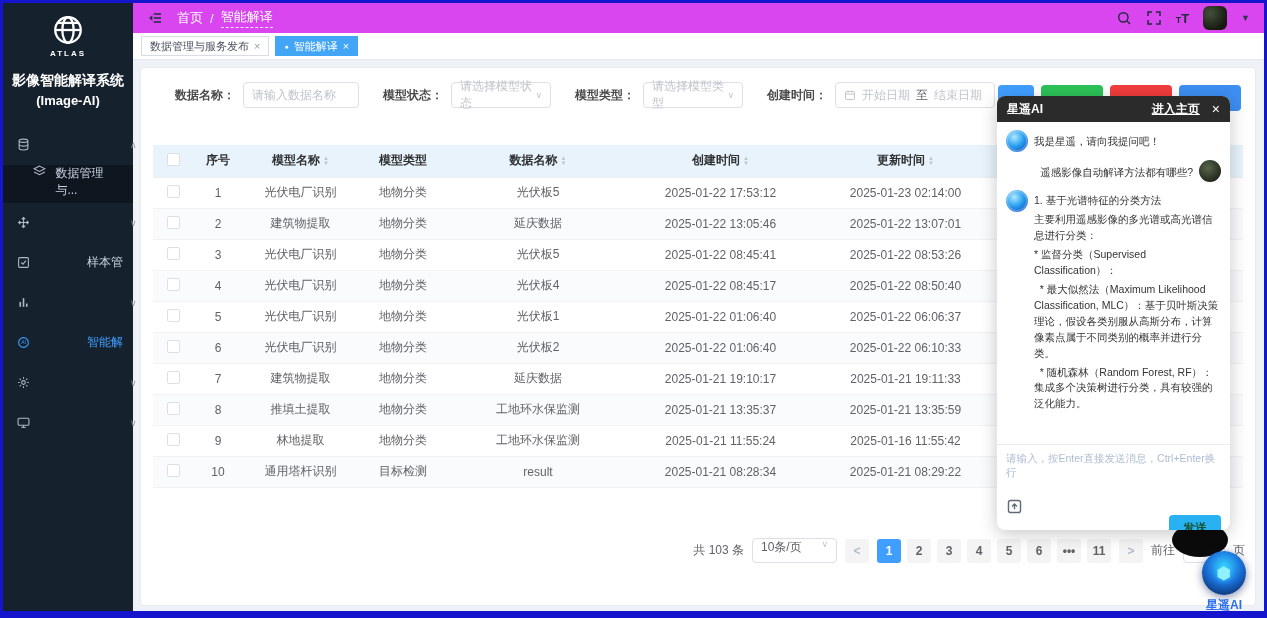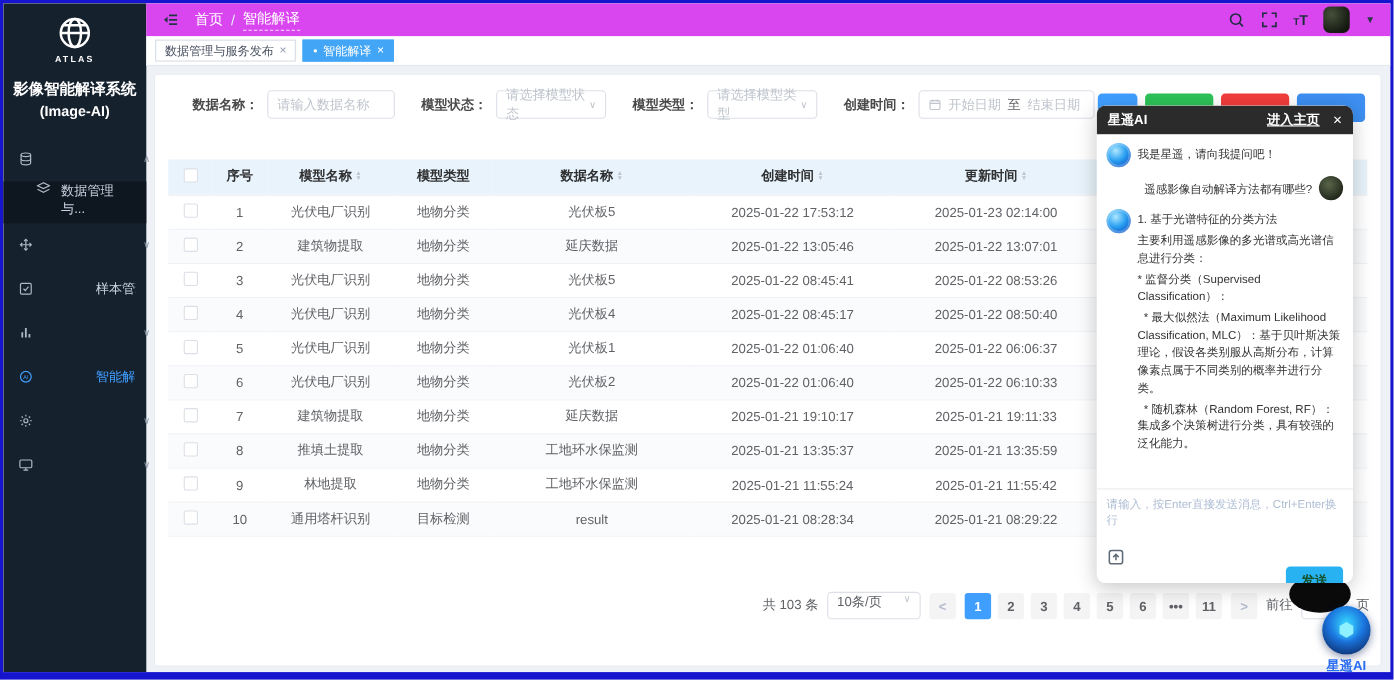--- a/index.html
+++ b/index.html
@@ -447,21 +447,21 @@
                   <td>admin</td>
                   <td></td>
                 </tr>
                 <tr>
                   <td><span class="cbx"></span></td>
                   <td>9</td>
                   <td>林地提取</td>
                   <td>地物分类</td>
                   <td>工地环水保监测</td>
                   <td>2025-01-21 11:55:24</td>
-                  <td>2025-01-21 11:55:42</td>
+                  <td>2025-01-16 11:55:42</td>
                   <td>admin</td>
                   <td></td>
                 </tr>
                 <tr>
                   <td><span class="cbx"></span></td>
                   <td>10</td>
                   <td>通用塔杆识别</td>
                   <td>目标检测</td>
                   <td>result</td>
                   <td>2025-01-21 08:28:34</td>

